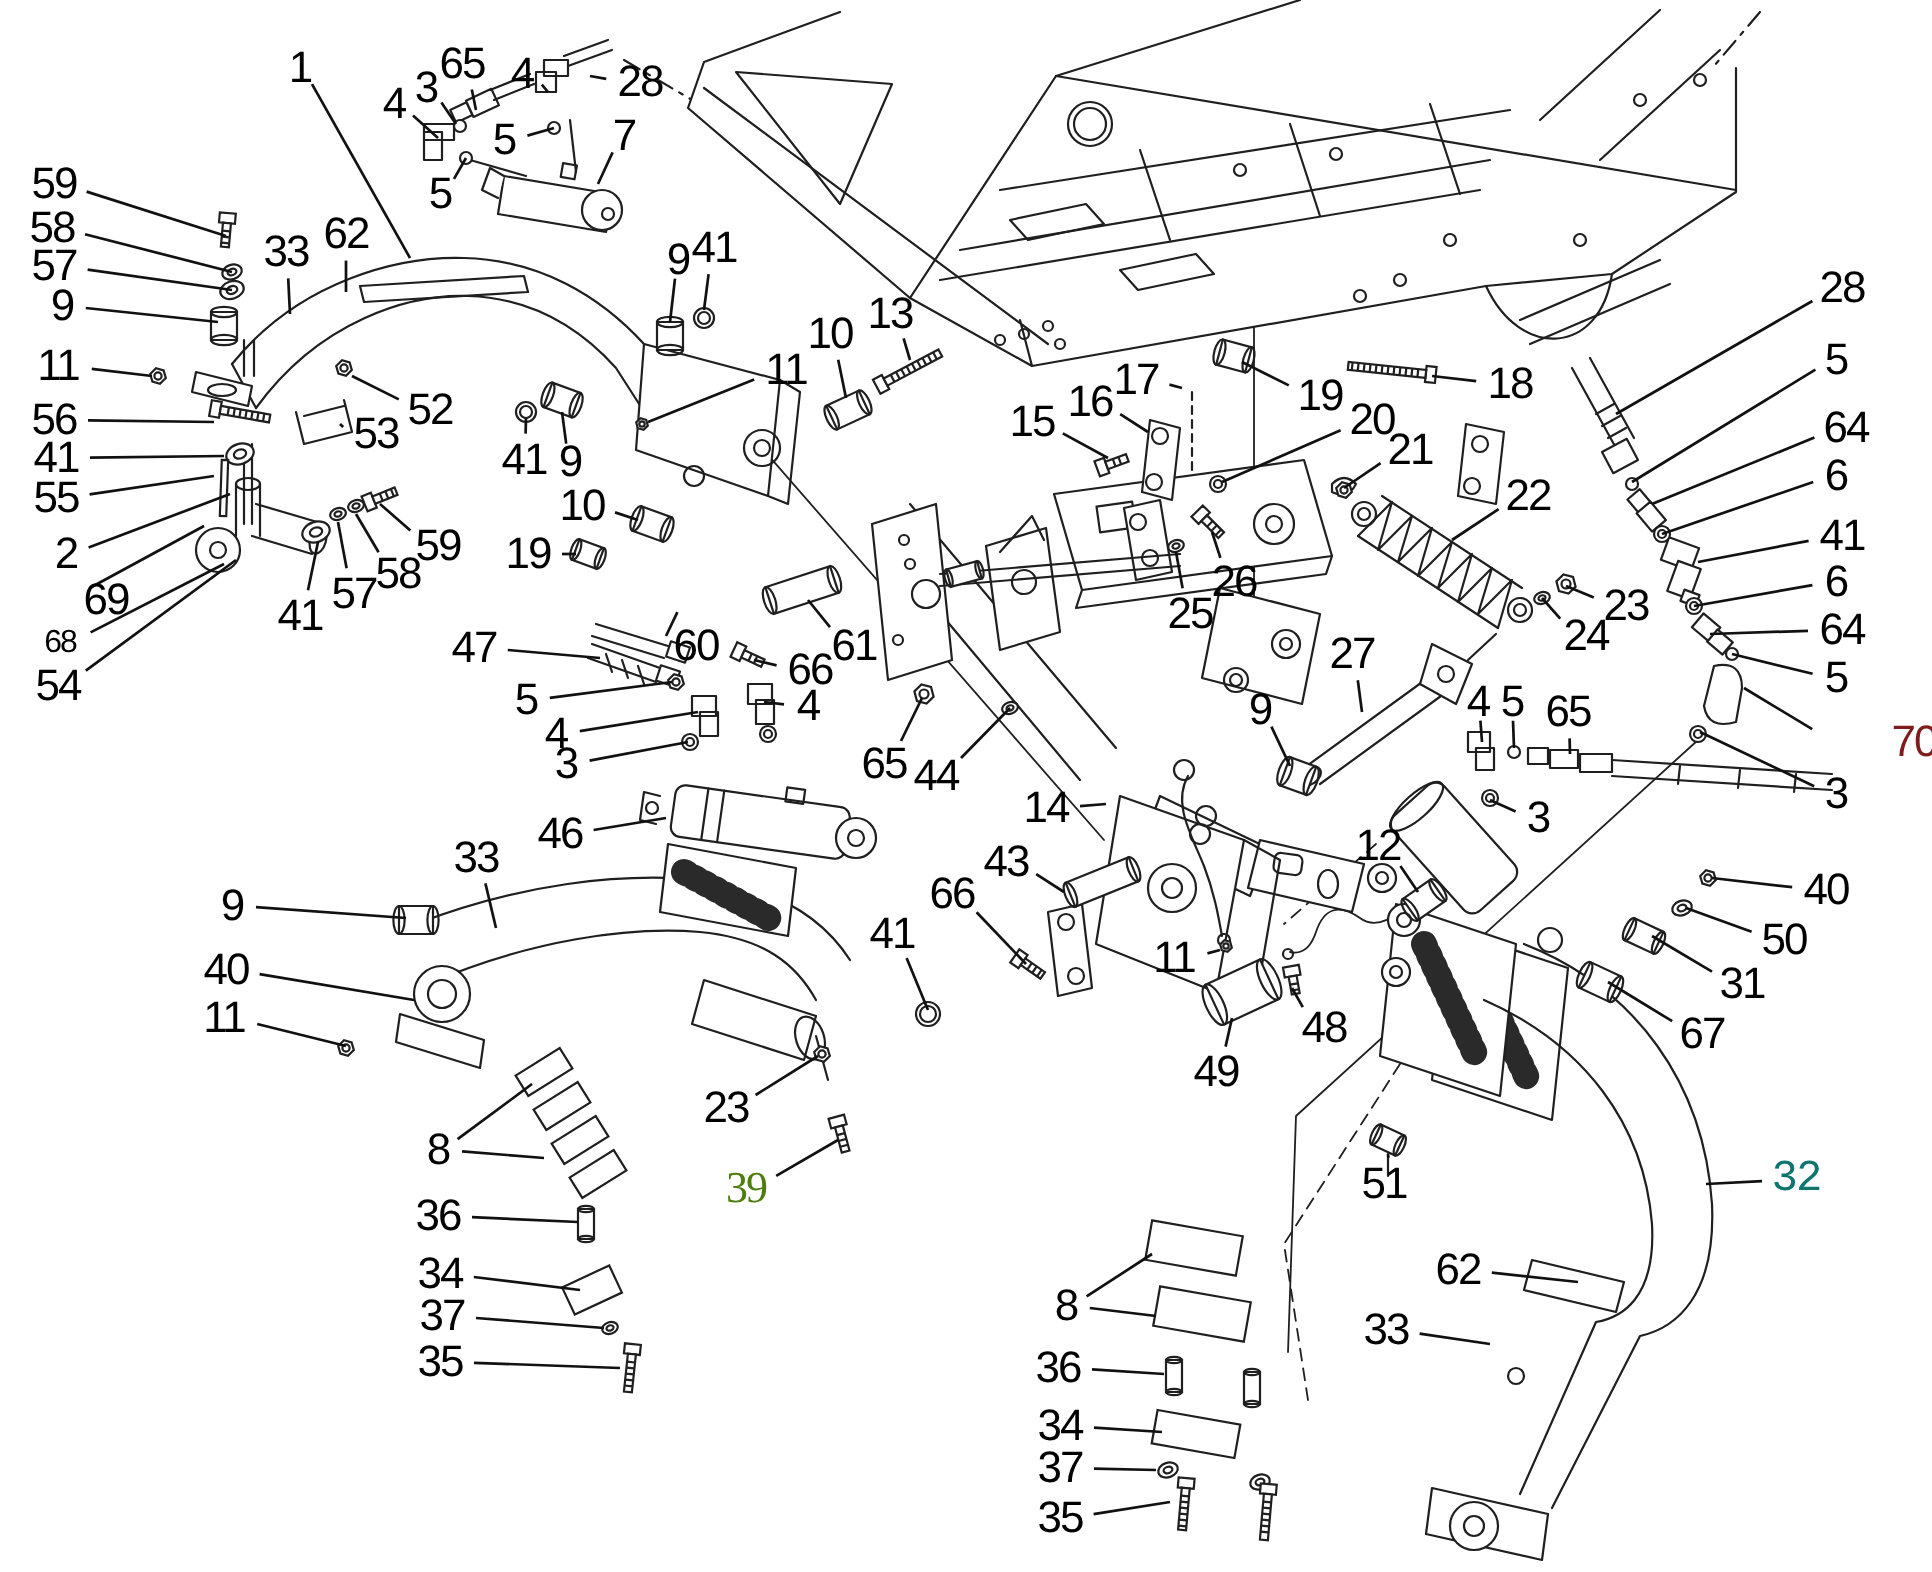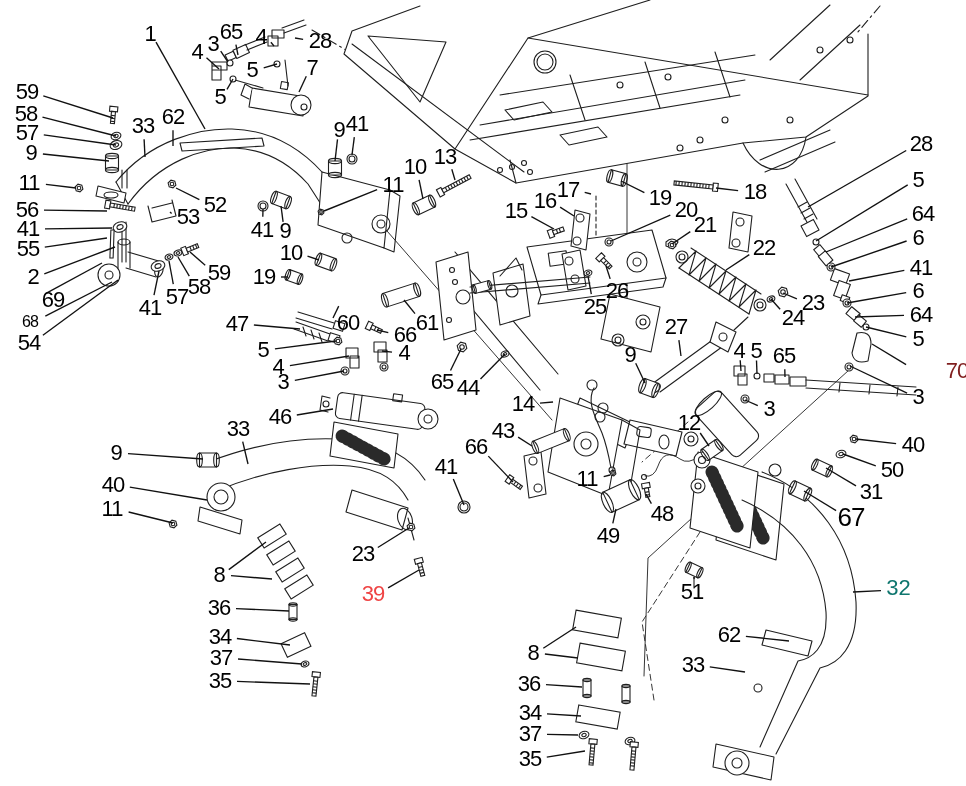--- a/index.html
+++ b/index.html
@@ -878,25 +878,25 @@
       <div class="callout" style="left: 769px; top: 409px; font-size: 22px; color: rgb(0, 0, 0);">3</div>
       <div class="callout" style="left: 116px; top: 453px; font-size: 22px; color: rgb(0, 0, 0);">9</div>
       <div class="callout" style="left: 113px; top: 485px; font-size: 22px; color: rgb(0, 0, 0);">40</div>
       <div class="callout" style="left: 112px; top: 509px; font-size: 22px; color: rgb(0, 0, 0);">11</div>
       <div class="callout" style="left: 219px; top: 575px; font-size: 22px; color: rgb(0, 0, 0);">8</div>
       <div class="callout" style="left: 219px; top: 608px; font-size: 22px; color: rgb(0, 0, 0);">36</div>
       <div class="callout" style="left: 220px; top: 637px; font-size: 22px; color: rgb(0, 0, 0);">34</div>
       <div class="callout" style="left: 221px; top: 658px; font-size: 22px; color: rgb(0, 0, 0);">37</div>
       <div class="callout" style="left: 220px; top: 681px; font-size: 22px; color: rgb(0, 0, 0);">35</div>
       <div class="callout" style="left: 363px; top: 554px; font-size: 22px; color: rgb(0, 0, 0);">23</div>
-      <div class="callout" style="left: 373px; top: 594px; font-size: 22px; color: #ef4444;">39</div>
+      <div class="callout" style="left: 373px; top: 594px; font-size: 22px; color: #4d7c0f; font-family: Liberation Serif, serif;">39</div>
       <div class="callout" style="left: 913px; top: 445px; font-size: 22px; color: rgb(0, 0, 0);">40</div>
       <div class="callout" style="left: 892px; top: 470px; font-size: 22px; color: rgb(0, 0, 0);">50</div>
       <div class="callout" style="left: 871px; top: 492px; font-size: 22px; color: rgb(0, 0, 0);">31</div>
-      <div class="callout" style="left: 851px; top: 517px; font-size: 26px; color: rgb(0, 0, 0);">67</div>
+      <div class="callout" style="left: 851px; top: 517px; font-size: 22px; color: rgb(0, 0, 0);">67</div>
       <div class="callout" style="left: 898px; top: 590px; font-size: 22px; color: #0f766e; font-family: Liberation Mono, monospace;">32</div>
       <div class="callout" style="left: 692px; top: 592px; font-size: 22px; color: rgb(0, 0, 0);">51</div>
       <div class="callout" style="left: 729px; top: 635px; font-size: 22px; color: rgb(0, 0, 0);">62</div>
       <div class="callout" style="left: 693px; top: 665px; font-size: 22px; color: rgb(0, 0, 0);">33</div>
       <div class="callout" style="left: 533px; top: 653px; font-size: 22px; color: rgb(0, 0, 0);">8</div>
       <div class="callout" style="left: 529px; top: 684px; font-size: 22px; color: rgb(0, 0, 0);">36</div>
       <div class="callout" style="left: 530px; top: 713px; font-size: 22px; color: rgb(0, 0, 0);">34</div>
       <div class="callout" style="left: 530px; top: 734px; font-size: 22px; color: rgb(0, 0, 0);">37</div>
       <div class="callout" style="left: 530px; top: 759px; font-size: 22px; color: rgb(0, 0, 0);">35</div>
     </div>

